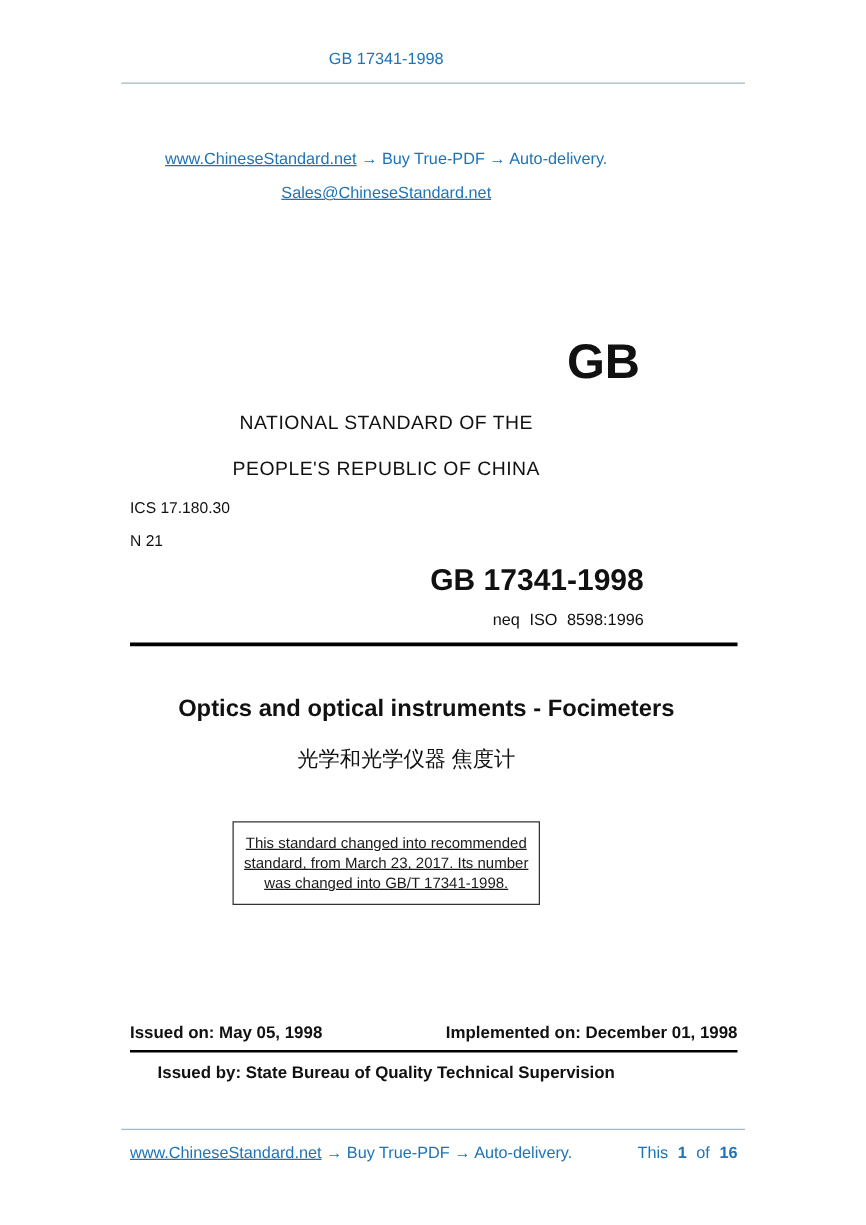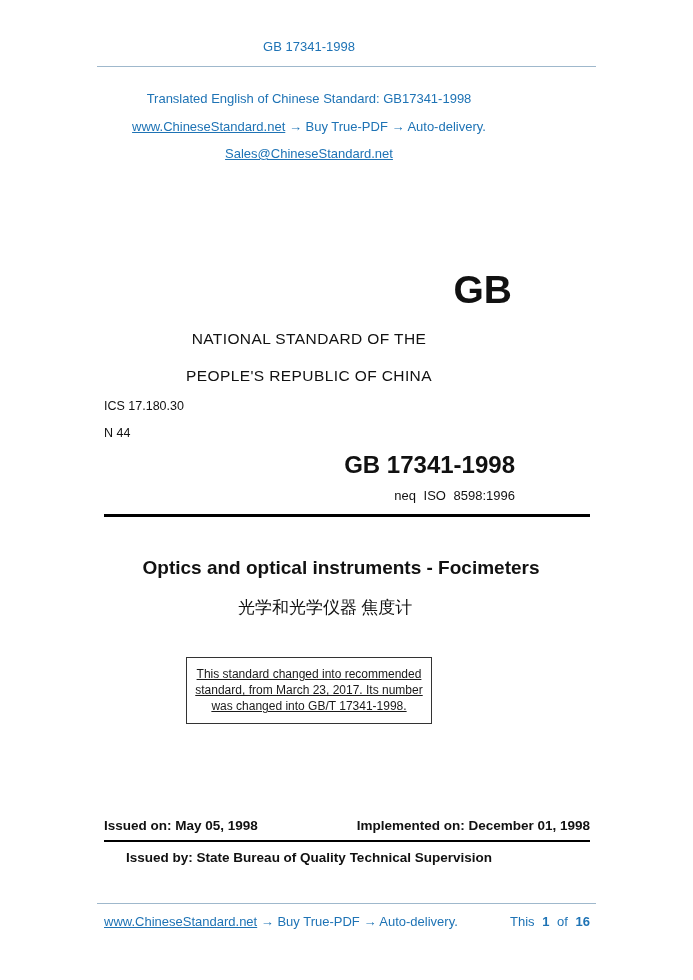--- a/index.html
+++ b/index.html
@@ -130,40 +130,39 @@
 </style>
 </head>
 <body>
 
 <div class="page" style="--link-blue: #1e73b5; --rule-light: #9fb8cc;">
 
   <div class="abs center-line blue header-doc-code">GB 17341-1998</div>
 
   <div class="abs rule-light header-rule"></div>
 
-  <div class="abs center-line blue translated-line">Translated English of Chinese Standard: GB17341-1998</div>
 
   <div class="abs center-line blue buy-line">
     <span class="link">www.ChineseStandard.net</span>
     <span>→ Buy True-PDF → Auto-delivery.</span>
   </div>
 
   <div class="abs center-line blue sales-line">
     <span class="link">Sales@ChineseStandard.net</span>
   </div>
 
   <div class="abs gb-logo">GB</div>
 
   <div class="abs center-line national-1">NATIONAL STANDARD OF THE</div>
 
   <div class="abs center-line national-2">PEOPLE'S REPUBLIC OF CHINA</div>
 
   <div class="abs ics-code">ICS 17.180.30</div>
 
-  <div class="abs class-code">N 44</div>
+  <div class="abs class-code">N 21</div>
 
   <div class="abs std-number">GB 17341-1998</div>
 
   <div class="abs iso-ref">neq ISO 8598:1996</div>
 
   <div class="abs rule-black-thick black-rule-main"></div>
 
   <div class="abs center-line title-en">Optics and optical instruments - Focimeters</div>
 
   <div class="abs center-line title-zh">光学和光学仪器 焦度计</div>

